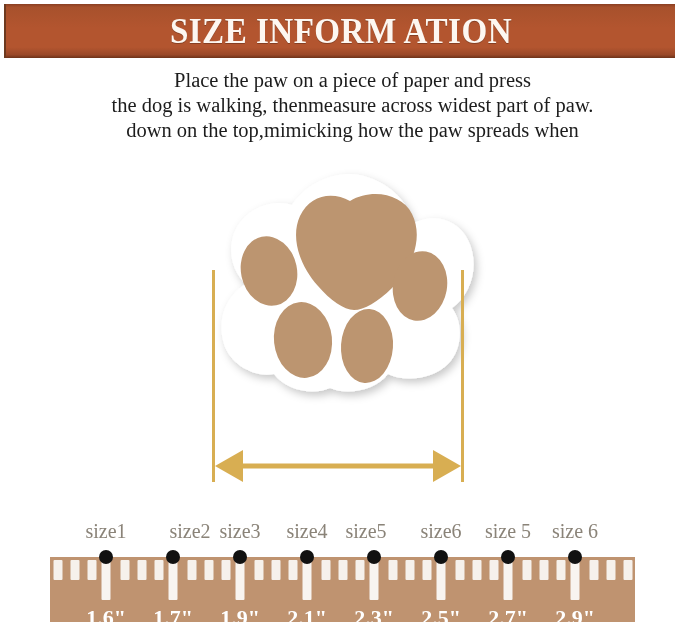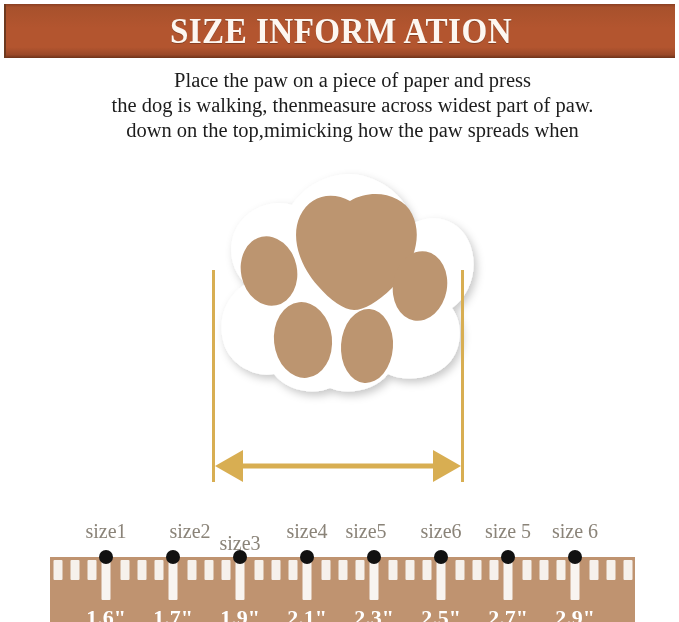--- a/index.html
+++ b/index.html
@@ -221,21 +221,21 @@
     <line x1="22" y1="18" x2="228" y2="18" stroke="#d8ae52" stroke-width="5"></line>
     <polygon points="2,18 30,2 30,34" fill="#d8ae52"></polygon>
     <polygon points="248,18 220,2 220,34" fill="#d8ae52"></polygon>
   </svg>
 </div>
 
 <div class="ruler-wrap">
   <div class="size-labels">
       <div class="size-label" style="left: 106px;">size1</div>
       <div class="size-label" style="left: 190px;">size2</div>
-      <div class="size-label" style="left: 240px; margin-top: 12px;">size3</div>
+      <div class="size-label" style="left: 240px;">size3</div>
       <div class="size-label" style="left: 307px;">size4</div>
       <div class="size-label" style="left: 366px;">size5</div>
       <div class="size-label" style="left: 441px;">size6</div>
       <div class="size-label" style="left: 508px;">size 5</div>
       <div class="size-label" style="left: 575px;">size 6</div>
     </div>
   <div class="ruler-body">
       <div class="tick-short" style="left: 8px;"></div>
       <div class="tick-short" style="left: 24.75px;"></div>
       <div class="tick-short" style="left: 41.5px;"></div>

